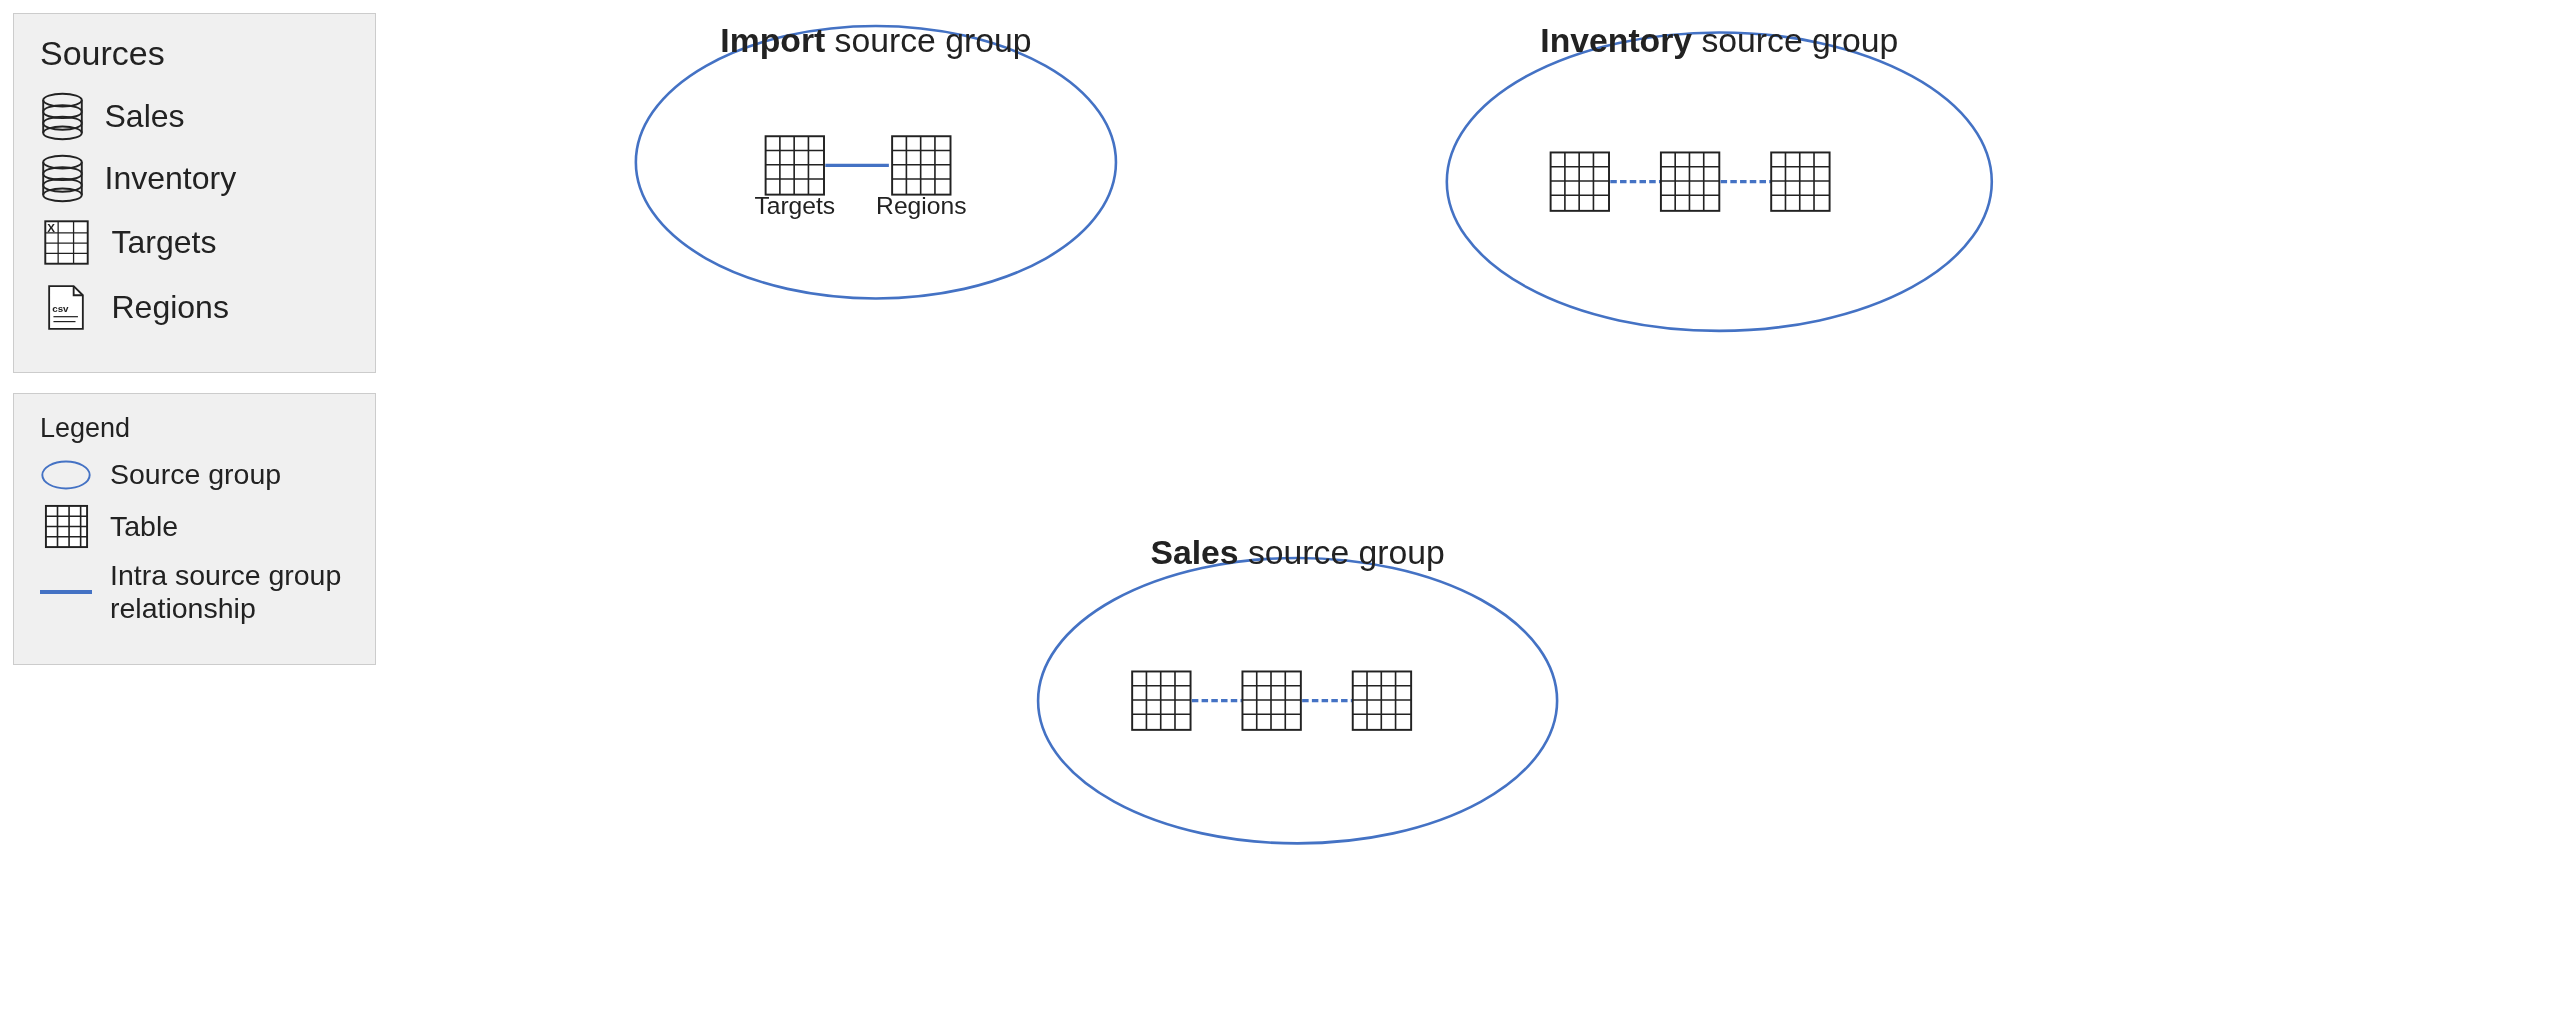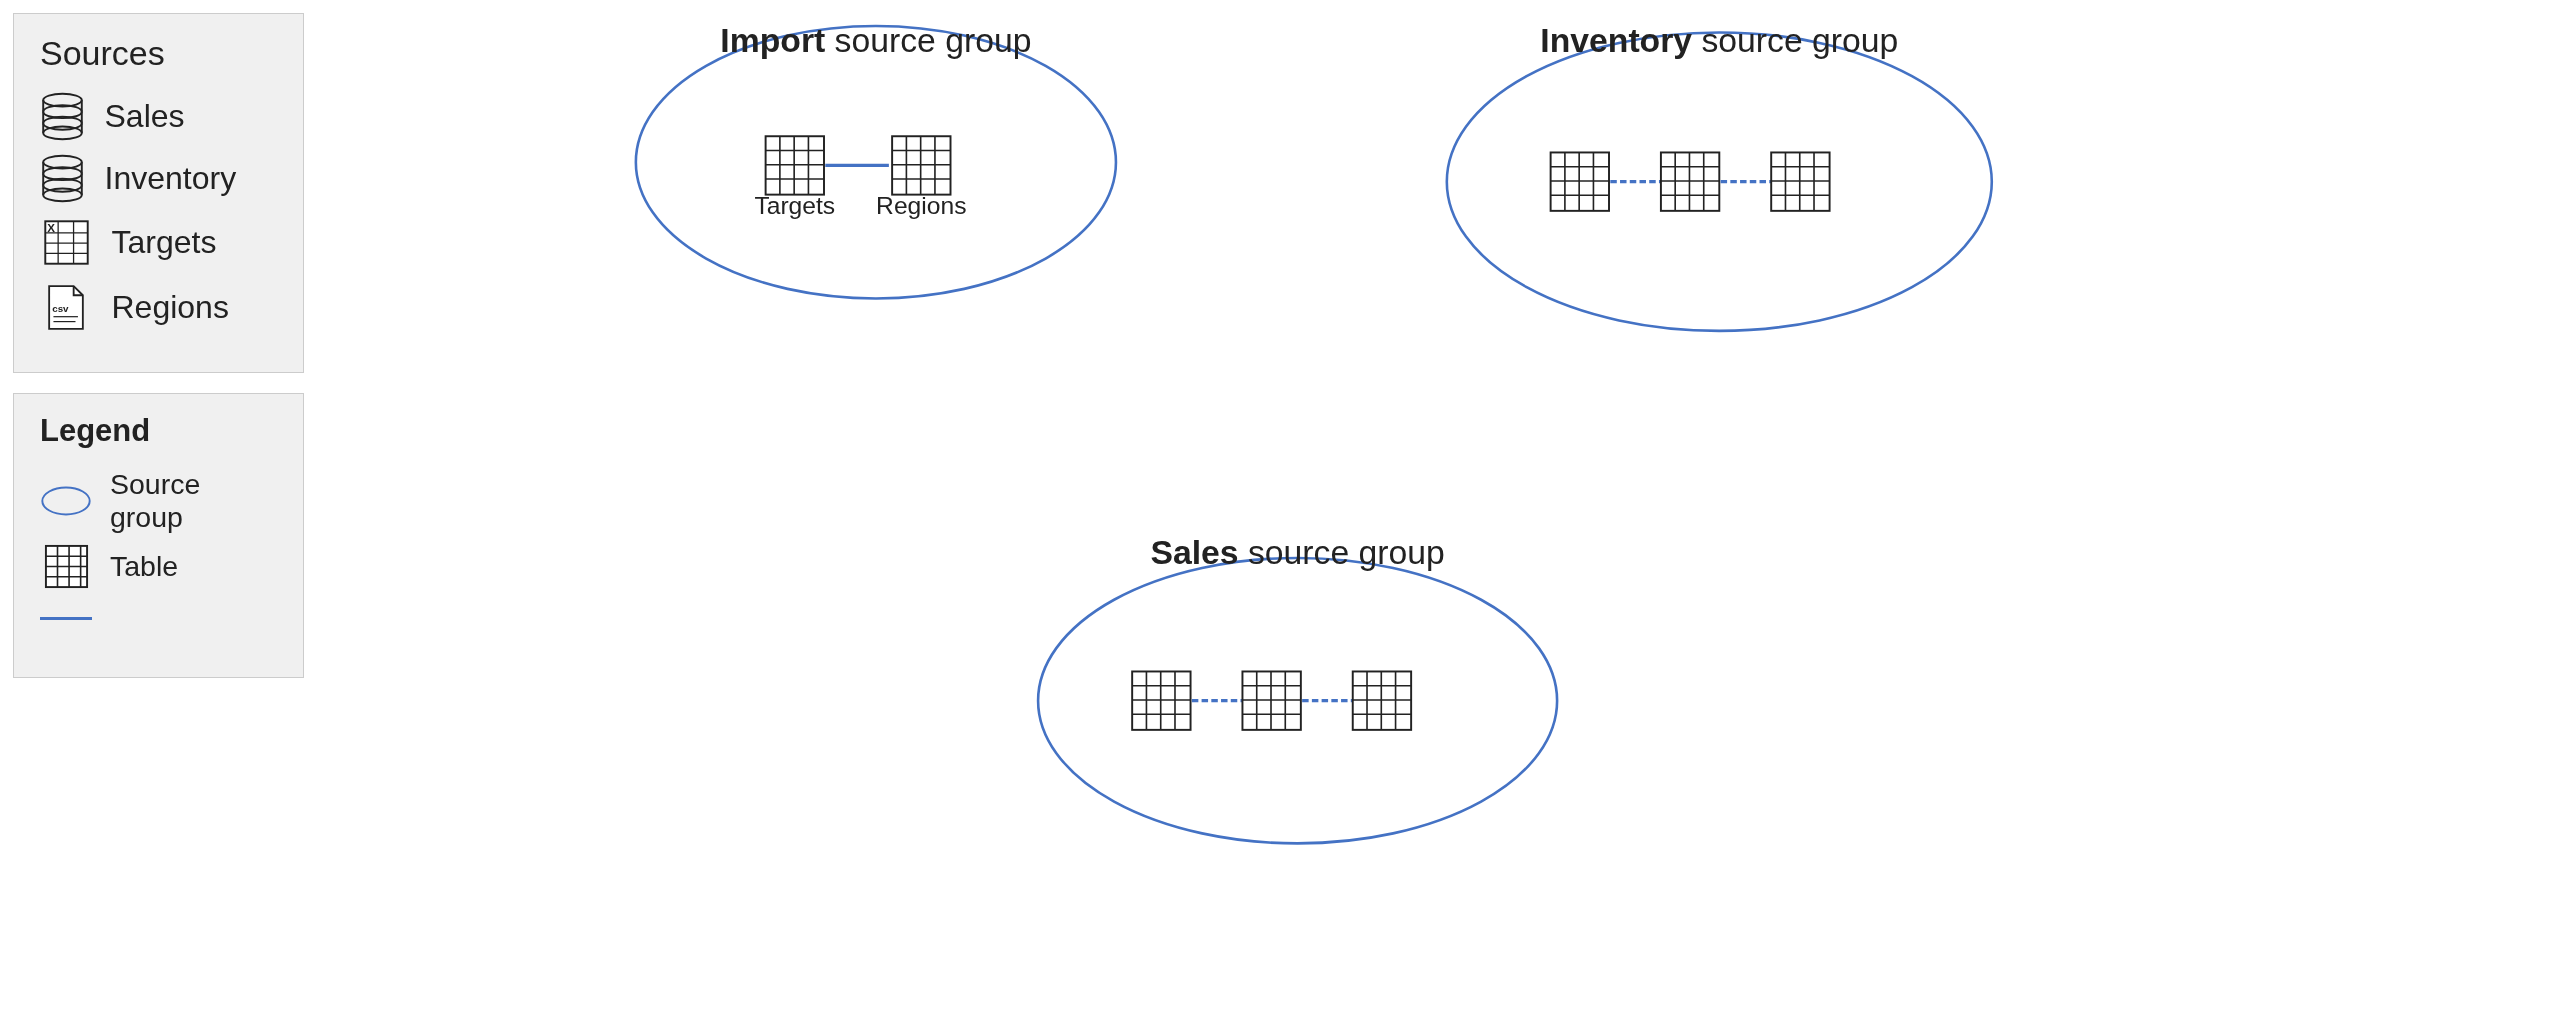--- a/index.html
+++ b/index.html
@@ -10,21 +10,21 @@
       height: 1027px;
       position: relative;
       overflow: hidden;
     }
 
     
     .left-panel {
       position: absolute;
       top: 13px;
       left: 13px;
-      width: 291px;
+      width: 363px;
     }
 
     .sources-box {
       background: #f0f0f0;
       border: 1px solid #ccc;
       padding: 19.5px 26px 26px 26px;
       margin-bottom: 19.5px;
     }
 
     .sources-title {
@@ -79,24 +79,24 @@
     }
 
     
     .legend-box {
       background: #f0f0f0;
       border: 1px solid #ccc;
       padding: 19.5px 26px 26px 26px;
     }
 
     .legend-title {
-      font-size: 31px;
-      font-weight: 700;
+      font-size: 27px;
+      font-weight: 400;
       color: #222;
-      margin-bottom: 19px;
+      margin-bottom: 11px;
     }
 
     .legend-item {
       display: flex;
       align-items: center;
       margin-bottom: 13px;
       gap: 18px;
     }
 
     .legend-icon {
@@ -234,20 +234,21 @@
           <line x1="57" y1="3" x2="57" y2="67" stroke="#222" stroke-width="2.5"></line>
         </svg>
       </div>
       <div class="legend-label">Table</div>
     </div>
 
     <div class="legend-item">
       <div class="legend-icon">
         <div class="line-legend"></div>
       </div>
+      <div class="legend-label">Intra source group relationship</div>
     </div>
   </div>
 </div>
 
 <div class="diagram-area">
   <svg width="100%" height="100%" viewBox="0 0 3370 1583" xmlns="http://www.w3.org/2000/svg">
 
     <ellipse cx="750" cy="250" rx="370" ry="210" fill="none" stroke="#4472c4" stroke-width="4"></ellipse>
 
     <text x="750" y="80" text-anchor="middle" font-size="52" fill="#222" font-family="'Segoe UI',Arial,sans-serif">

